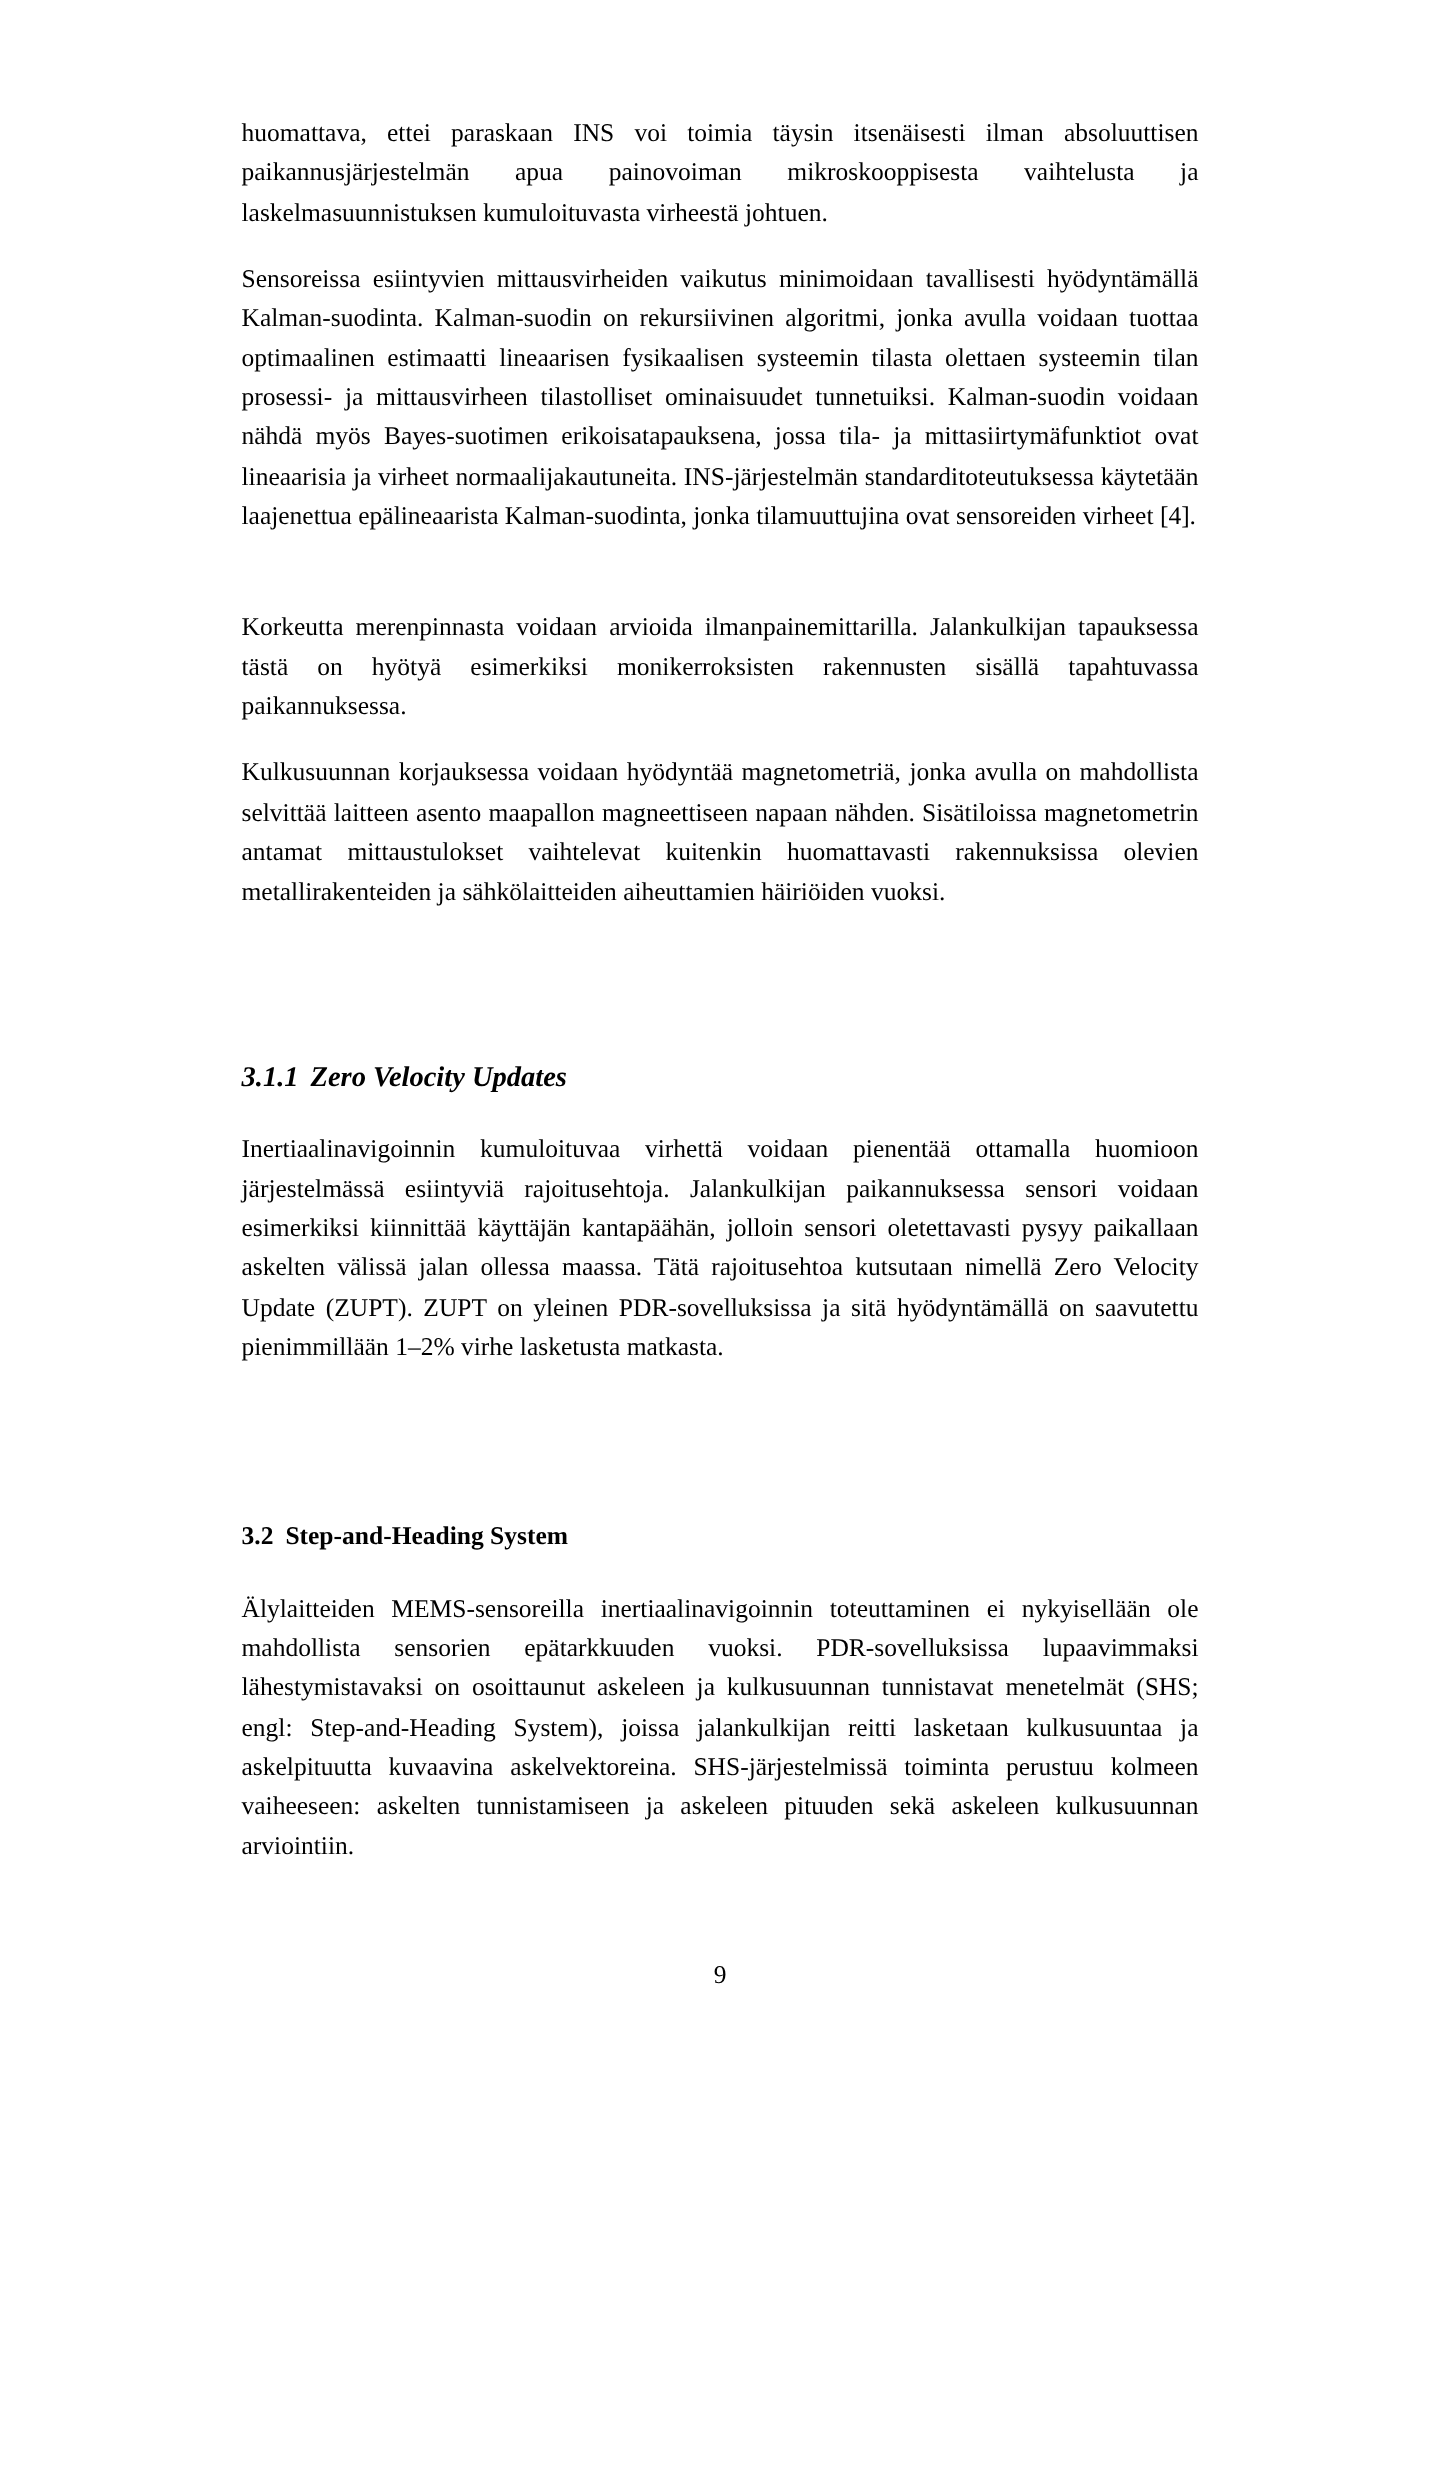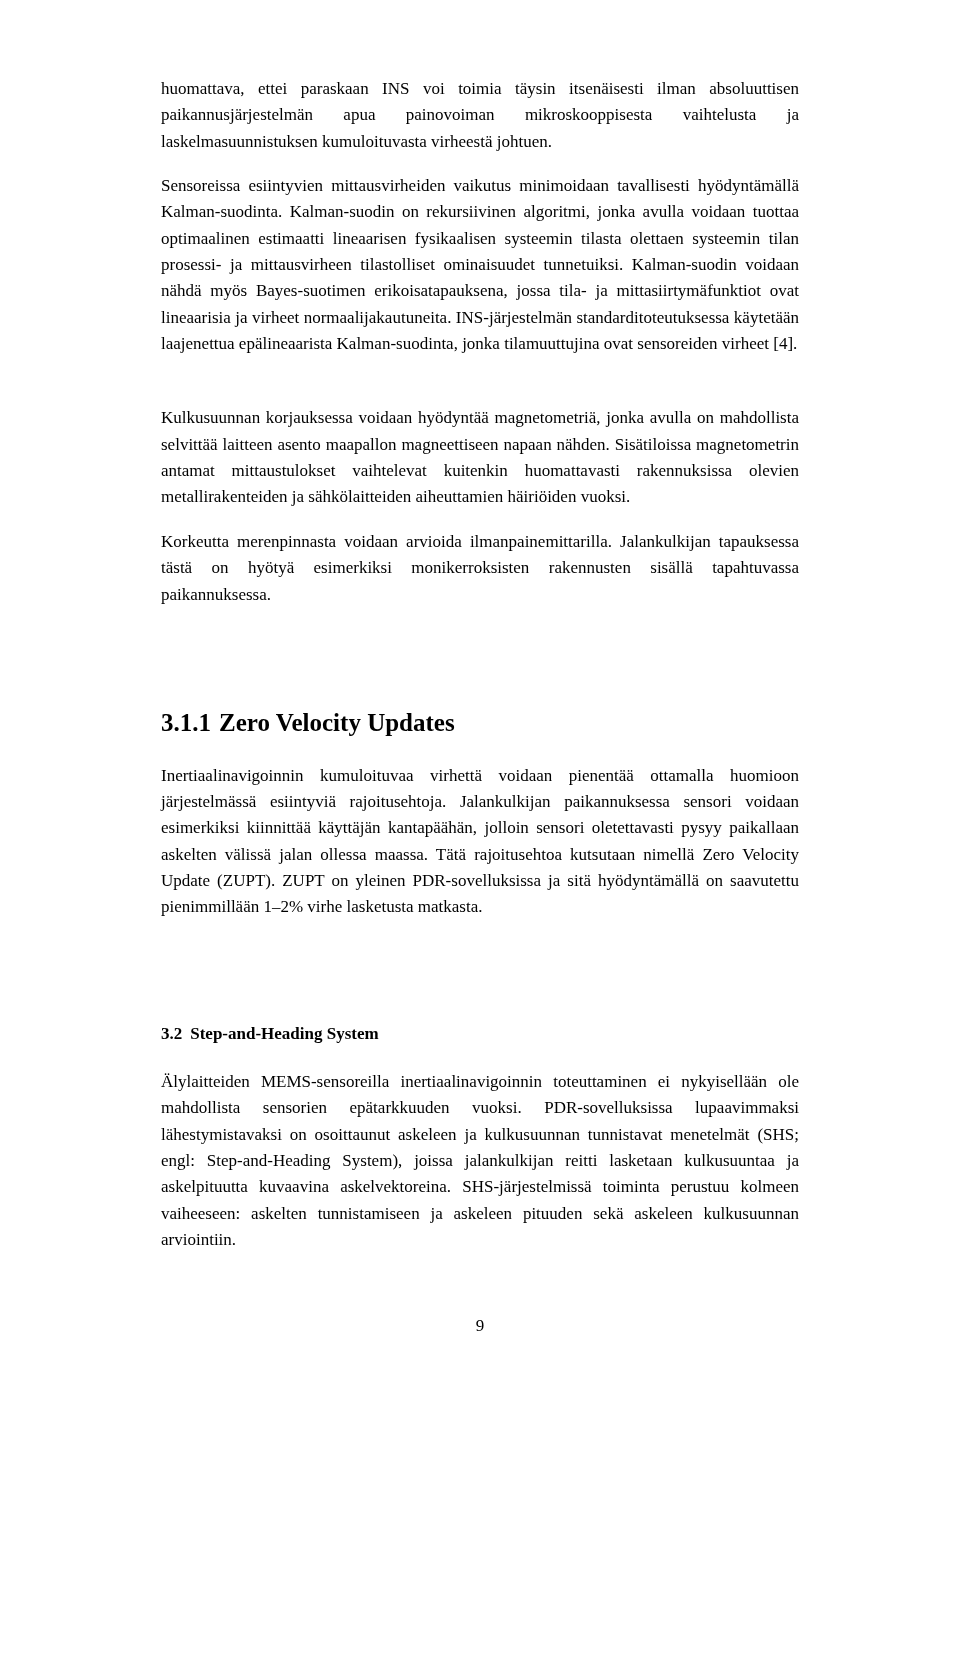--- a/index.html
+++ b/index.html
@@ -25,24 +25,25 @@
     }
 
     .paragraph {
       text-align: justify;
       margin-bottom: 18px;
       hyphens: auto;
       -webkit-hyphens: auto;
     }
 
     .section-heading-sub {
-      font-size: 25px;
+      font-size: 19px;
       font-weight: bold;
       margin-top: 48px;
       margin-bottom: 20px;
+      font-style: italic;
     }
 
     .section-heading-main {
       font-size: 17px;
       font-weight: bold;
       margin-top: 52px;
       margin-bottom: 22px;
     }
 
     .section-number {
@@ -63,23 +64,23 @@
 <body>
 
 <div class="page">
 
   <p class="paragraph">huomattava, ettei paraskaan INS voi toimia täysin itsenäisesti ilman absoluuttisen paikannusjärjestelmän apua painovoiman mikroskooppisesta vaihtelusta ja laskelmasuunnistuksen kumuloituvasta virheestä johtuen.</p>
 
   <p class="paragraph">Sensoreissa esiintyvien mittausvirheiden vaikutus minimoidaan tavallisesti hyödyntämällä Kalman-suodinta. Kalman-suodin on rekursiivinen algoritmi, jonka avulla voidaan tuottaa optimaalinen estimaatti lineaarisen fysikaalisen systeemin tilasta olettaen systeemin tilan prosessi- ja mittausvirheen tilastolliset ominaisuudet tunnetuiksi. Kalman-suodin voidaan nähdä myös Bayes-suotimen erikoisatapauksena, jossa tila- ja mittasiirtymäfunktiot ovat lineaarisia ja virheet normaalijakautuneita. INS-järjestelmän standarditoteutuksessa käytetään laajenettua epälineaarista Kalman-suodinta, jonka tilamuuttujina ovat sensoreiden virheet [4].</p>
 
   <div class="spacer"></div>
 
+  <p class="paragraph">Korkeutta merenpinnasta voidaan arvioida ilmanpainemittarilla. Jalankulkijan tapauksessa tästä on hyötyä esimerkiksi monikerroksisten rakennusten sisällä tapahtuvassa paikannuksessa.</p>
+
   <p class="paragraph">Kulkusuunnan korjauksessa voidaan hyödyntää magnetometriä, jonka avulla on mahdollista selvittää laitteen asento maapallon magneettiseen napaan nähden. Sisätiloissa magnetometrin antamat mittaustulokset vaihtelevat kuitenkin huomattavasti rakennuksissa olevien metallirakenteiden ja sähkölaitteiden aiheuttamien häiriöiden vuoksi.</p>
-
-  <p class="paragraph">Korkeutta merenpinnasta voidaan arvioida ilmanpainemittarilla. Jalankulkijan tapauksessa tästä on hyötyä esimerkiksi monikerroksisten rakennusten sisällä tapahtuvassa paikannuksessa.</p>
 
   <div class="spacer"></div>
 
   <div class="section-heading-sub">
     <span class="section-number">3.1.1</span><span>Zero Velocity Updates</span>
   </div>
 
   <p class="paragraph">Inertiaalinavigoinnin kumuloituvaa virhettä voidaan pienentää ottamalla huomioon järjestelmässä esiintyviä rajoitusehtoja. Jalankulkijan paikannuksessa sensori voidaan esimerkiksi kiinnittää käyttäjän kantapäähän, jolloin sensori oletettavasti pysyy paikallaan askelten välissä jalan ollessa maassa. Tätä rajoitusehtoa kutsutaan nimellä Zero Velocity Update (ZUPT). ZUPT on yleinen PDR-sovelluksissa ja sitä hyödyntämällä on saavutettu pienimmillään 1–2% virhe lasketusta matkasta.</p>
 
   <div class="spacer"></div>

